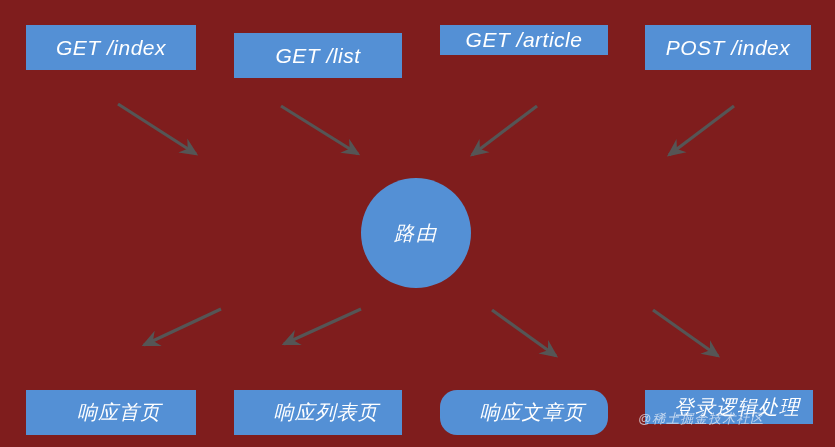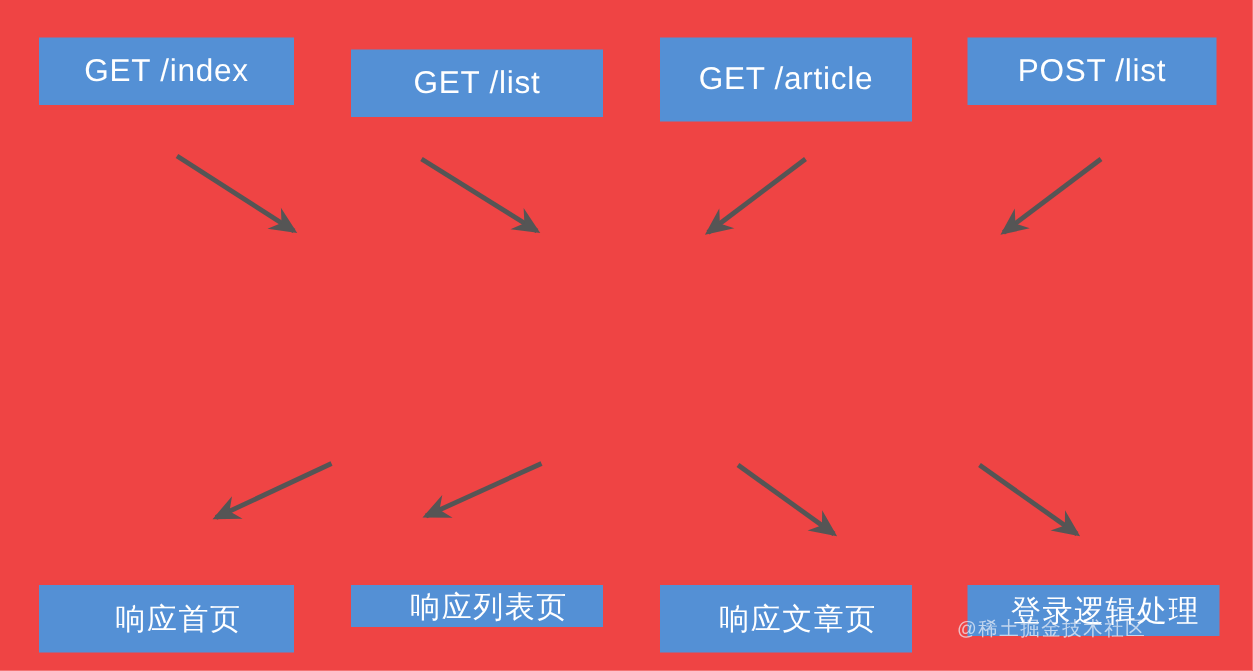--- a/index.html
+++ b/index.html
@@ -10,21 +10,22 @@
     width: 835px;
     height: 447px;
     background: #ffffff;
     font-family: "Liberation Sans", "DejaVu Sans", sans-serif;
     overflow: hidden;
   }
   #diagram {
     position: relative;
     width: 835px;
     height: 447px;
-    background: #ef4444;
+    background: #7f1d1d;
+    font-style: italic;
   }
   .node-box {
     position: absolute;
     display: flex;
     align-items: center;
     justify-content: center;
     background: #5490d5;
     color: #ffffff;
     font-size: 21px;
     letter-spacing: 0.5px;
@@ -76,38 +77,41 @@
 <div id="diagram">
 
   <div class="node-box" style="left:26px;  top:25px; width:170px; height:45px;">
     <span>GET  /index</span>
   </div>
 
   <div class="node-box" style="left:234px; top:33px; width:168px; height:45px;">
     <span>GET  /list</span>
   </div>
 
-  <div class="node-box" style="left:440px; top:25px; width:168px; height:56px;">
+  <div class="node-box" style="left:440px; top:25px; width:168px; height:30px;">
     <span>GET  /article</span>
   </div>
 
   <div class="node-box" style="left:645px; top:25px; width:166px; height:45px;">
-    <span>POST  /list</span>
+    <span>POST  /index</span>
   </div>
 
+  <div class="router-circle">
+    <span>路由</span>
+  </div>
 
   <div class="node-box cn" style="left:26px;  top:390px; width:170px; height:45px;">
     <span>响应首页</span>
   </div>
 
-  <div class="node-box cn" style="left:234px; top:390px; width:168px; height:28px;">
+  <div class="node-box cn" style="left:234px; top:390px; width:168px; height:45px;">
     <span>响应列表页</span>
   </div>
 
-  <div class="node-box cn" style="left:440px; top:390px; width:168px; height:45px;">
+  <div class="node-box cn" style="left:440px; top:390px; width:168px; height:45px;border-radius:17px;">
     <span>响应文章页</span>
   </div>
 
   <div class="node-box cn" style="left:645px; top:390px; width:168px; height:34px;">
     <span>登录逻辑处理</span>
   </div>
 
   <div class="watermark">@稀土掘金技术社区</div>
 
   <svg id="arrow-layer" viewBox="0 0 835 447">

